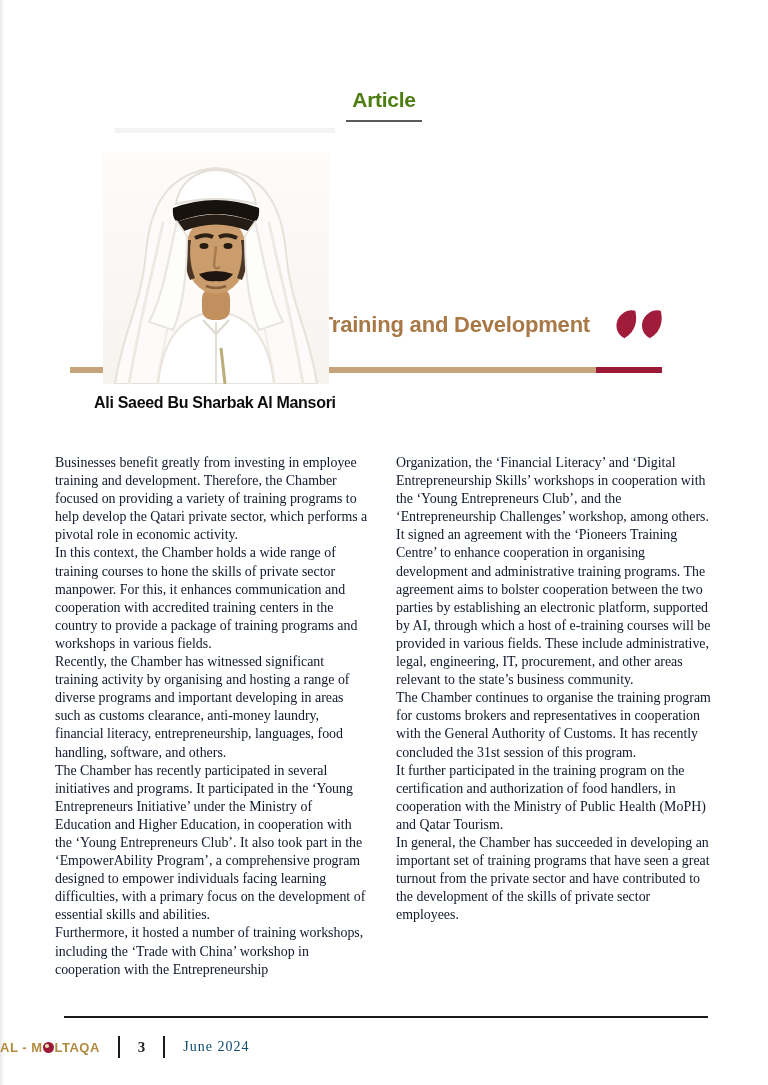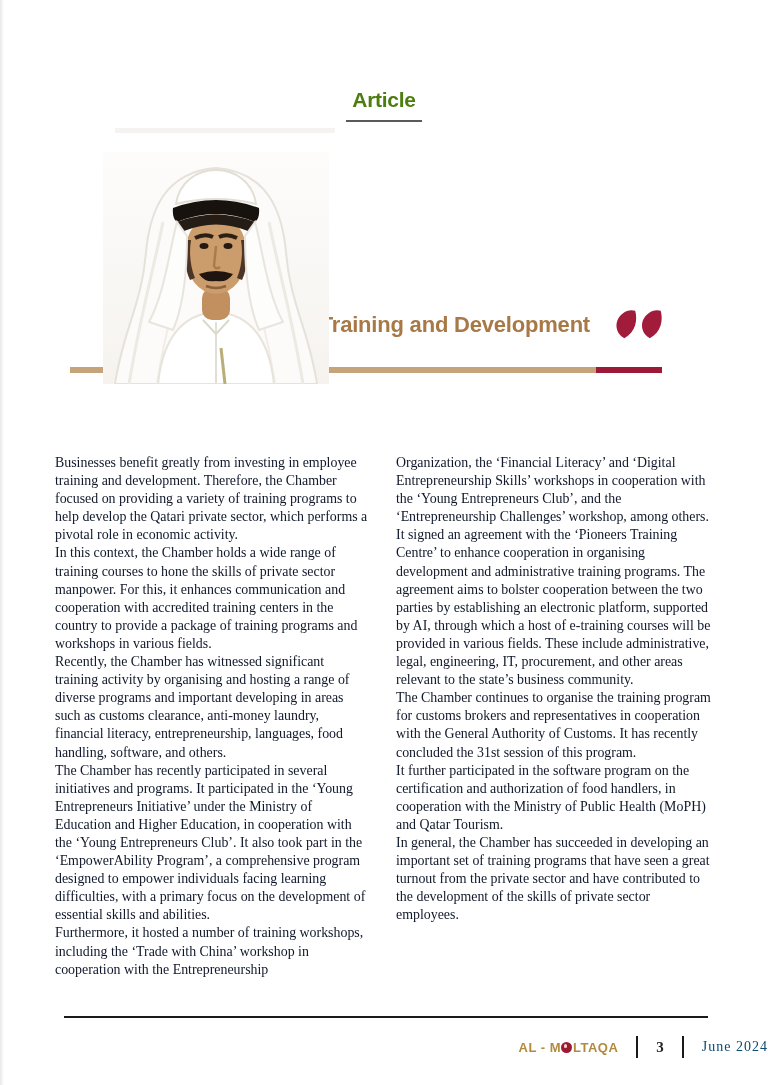--- a/index.html
+++ b/index.html
@@ -39,21 +39,21 @@
     font-size:16px;line-height:21px;letter-spacing:-0.3px;}
   
   .col{position:absolute;top:454px;width:315px;font-size:13.9px;line-height:18.1px;
     color:#0f172a;}
   .col p{margin:0;}
   .col-left{left:55px;}
   .col-right{left:396px;}
   
   .footer-rule{position:absolute;left:64px;top:1016px;width:644px;height:2px;background:#1a1a1a;}
   .footer{position:absolute;left:0;top:1032px;width:768px;height:30px;
-    display:flex;align-items:center;justify-content:flex-end;gap:18px;}
+    display:flex;align-items:center;justify-content:flex-start;gap:18px;}
   .brand{font-family:"Liberation Sans", sans-serif;font-weight:bold;font-size:13px;
     letter-spacing:0.5px;color:#b28a3d;display:flex;align-items:center;}
   .brand .o-mark{display:inline-block;width:11px;height:11px;border-radius:50%;
     background:#9c1a38;position:relative;margin:0 0.5px;}
   .brand .o-mark::after{content:"";position:absolute;left:2.5px;top:2.5px;width:3.5px;height:3.5px;
     border-radius:50%;background:#e9d9b6;}
   .footer-bar{width:2px;height:22px;background:#1a1a1a;}
   .page-number{font-family:"Liberation Serif", serif;font-weight:bold;font-size:15px;color:#222;}
   .issue-date{font-family:"Liberation Serif", serif;font-size:14px;color:#0c4a6e;letter-spacing:1px;}
 </style>
@@ -116,34 +116,35 @@
 
   <div class="feature-title-row">
     <span class="feature-title">Training and Development</span>
     <svg class="quote-icon" viewBox="0 0 52 36">
       <path d="M22 3 C24.5 13 23 25 10.5 32 C3.5 28.5 0.5 20.5 3 13.5 C5.5 6.5 14 0.5 22 3 Z" fill="#a11c3b"></path>
       <path d="M49 3 C51.5 13 50 25 37.5 32 C30.5 28.5 27.5 20.5 30 13.5 C32.5 6.5 41 0.5 49 3 Z" fill="#a11c3b"></path>
     </svg>
   </div>
 
   <div class="caption">
+    <div>Ali Saeed Bu Sharbak Al Mansori</div>
   </div>
 
   <div class="col col-left">
     <p>Businesses benefit greatly from investing in employee training and development. Therefore, the Chamber focused on providing a variety of training programs to help develop the Qatari private sector, which performs a pivotal role in economic activity.</p>
     <p>In this context, the Chamber holds a wide range of training courses to hone the skills of private sector manpower. For this, it enhances communication and cooperation with accredited training centers in the country to provide a package of training programs and workshops in various fields.</p>
     <p>Recently, the Chamber has witnessed significant training activity by organising and hosting a range of diverse programs and important developing in areas such as customs clearance, anti-money laundry, financial literacy, entrepreneurship, languages, food handling, software, and others.</p>
     <p>The Chamber has recently participated in several initiatives and programs. It participated in the ‘Young Entrepreneurs Initiative’ under the Ministry of Education and Higher Education, in cooperation with the ‘Young Entrepreneurs Club’. It also took part in the ‘EmpowerAbility Program’, a comprehensive program designed to empower individuals facing learning difficulties, with a primary focus on the development of essential skills and abilities.</p>
     <p>Furthermore, it hosted a number of training workshops, including the ‘Trade with China’ workshop in cooperation with the Entrepreneurship</p>
   </div>
   <div class="col col-right">
     <p>Organization, the ‘Financial Literacy’ and ‘Digital Entrepreneurship Skills’ workshops in cooperation with the ‘Young Entrepreneurs Club’, and the ‘Entrepreneurship Challenges’ workshop, among others.</p>
     <p>It signed an agreement with the ‘Pioneers Training Centre’ to enhance cooperation in organising development and administrative training programs. The agreement aims to bolster cooperation between the two parties by establishing an electronic platform, supported by AI, through which a host of e-training courses will be provided in various fields. These include administrative, legal, engineering, IT, procurement, and other areas relevant to the state’s business community.</p>
     <p>The Chamber continues to organise the training program for customs brokers and representatives in cooperation with the General Authority of Customs. It has recently concluded the 31st session of this program.</p>
-    <p>It further participated in the software program on the certification and authorization of food handlers, in cooperation with the Ministry of Public Health (MoPH) and Qatar Tourism.</p>
+    <p>It further participated in the training program on the certification and authorization of food handlers, in cooperation with the Ministry of Public Health (MoPH) and Qatar Tourism.</p>
     <p>In general, the Chamber has succeeded in developing an important set of training programs that have seen a great turnout from the private sector and have contributed to the development of the skills of private sector employees.</p>
   </div>
 
   <div class="footer-rule"></div>
   <div class="footer">
     <span class="brand">
         <span>AL - M</span>
         <span class="o-mark"></span>
         <span>LTAQA</span>
       </span>

